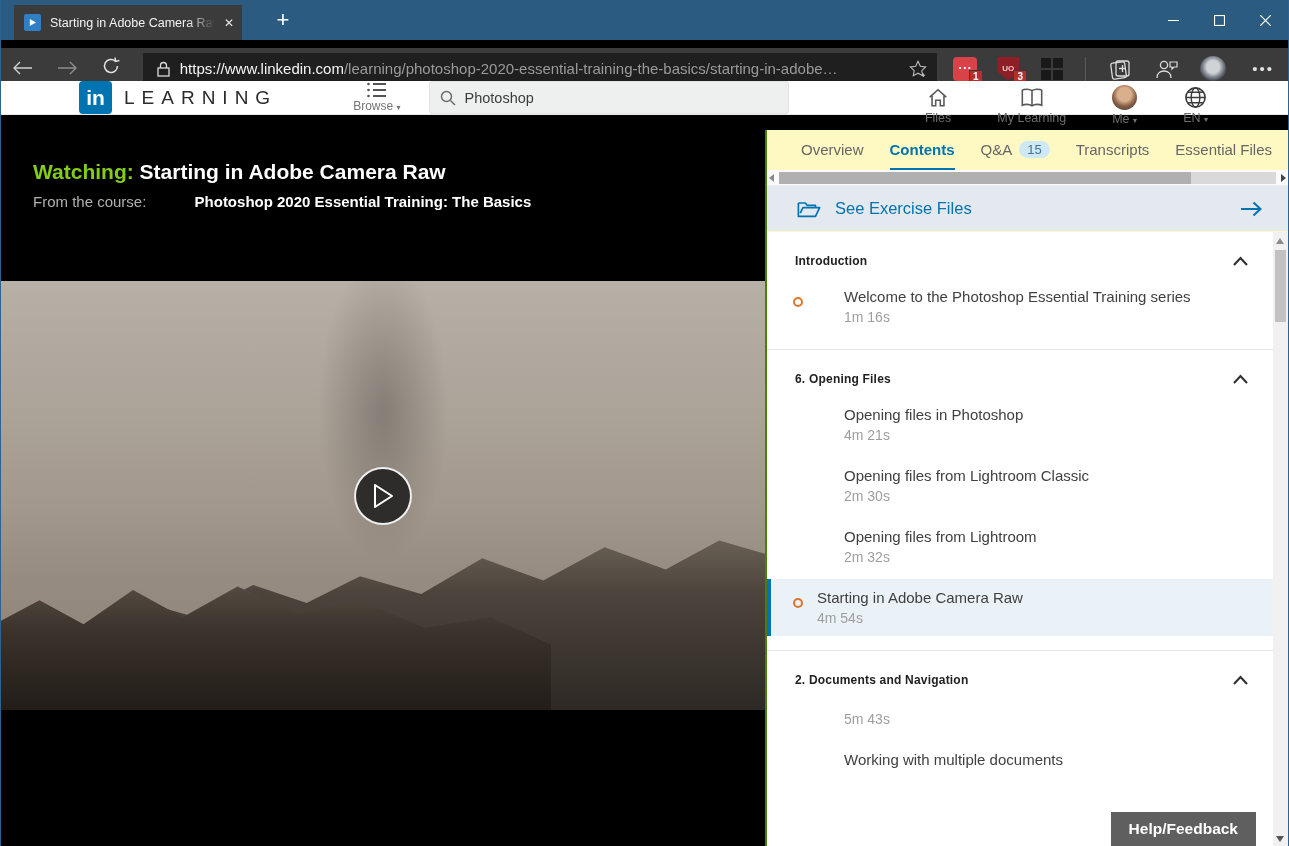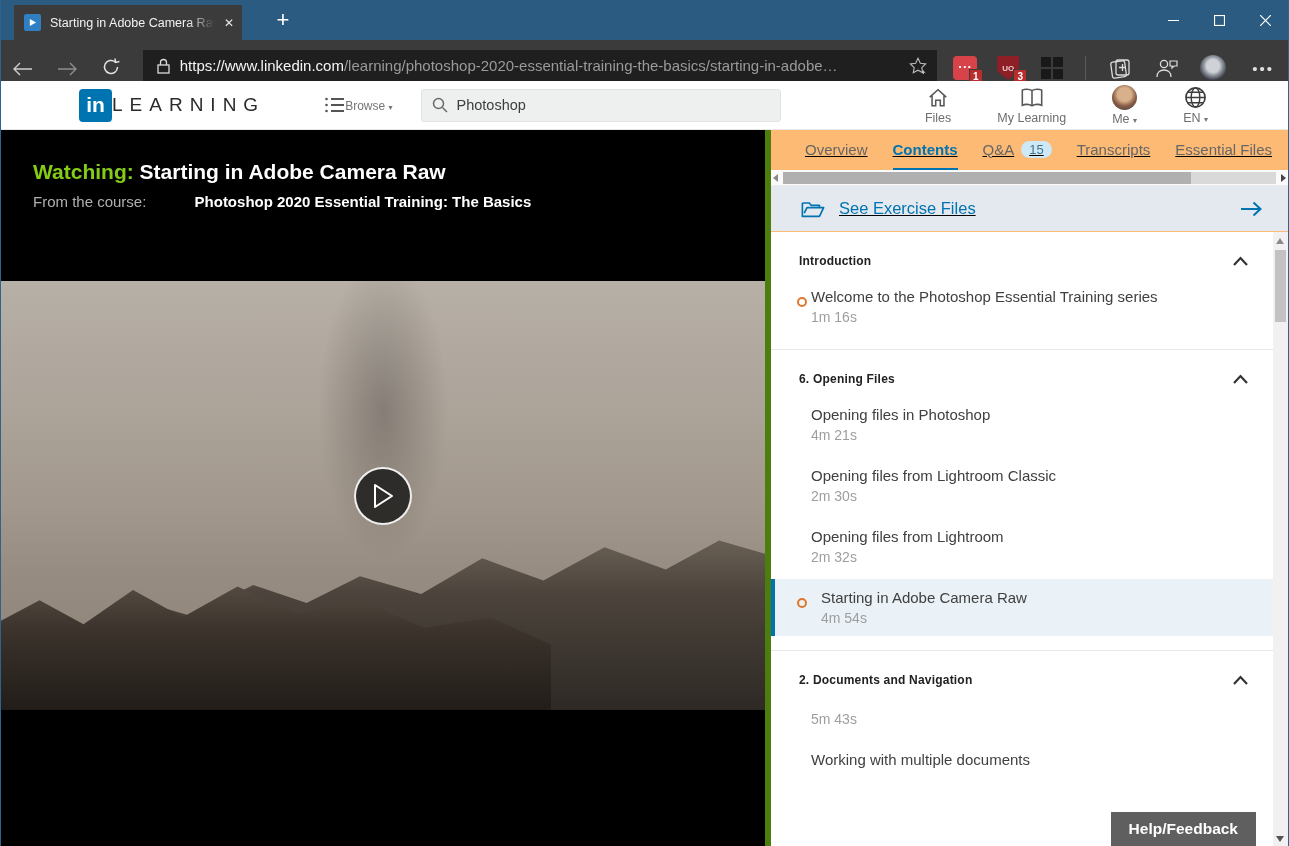--- a/index.html
+++ b/index.html
@@ -18,22 +18,22 @@
   .btab-title { color:#f2f2f2; font-size:12.5px; margin-left:9px; white-space:nowrap; overflow:hidden;
                 flex:1 1 auto; -webkit-mask-image:linear-gradient(90deg,#000 82%,transparent 98%);
                 mask-image:linear-gradient(90deg,#000 82%,transparent 98%); }
   .btab-close { color:#e8e8e8; font-size:12px; margin-left:6px; flex:0 0 auto; cursor:default; }
   .newtab { position:absolute; left:262px; top:0; width:40px; height:40px; color:#fff; font-size:22px;
             font-weight:300; display:flex; align-items:center; justify-content:center; }
   .wincontrols { position:absolute; right:0; top:0; height:40px; display:flex; }
   .wc { width:46px; height:40px; color:#fff; display:flex; align-items:center; justify-content:center; font-size:13px; }
 
   
-  .toolbar { position:absolute; left:0; top:40px; width:100%; height:41px; background:#3b3b3b;
-             display:flex; align-items:flex-end; }
+  .toolbar { position:absolute; left:0; top:48px; width:100%; height:41px; background:#3b3b3b;
+             display:flex; align-items:center; }
   .navbtn { width:44px; text-align:center; font-size:19px; }
   .navbtn.back { color:#cfcfcf; }
   .navbtn.fwd  { color:#8f8f8f; }
   .navbtn.reload { color:#e3e3e3; font-size:17px; }
   .addressbar { margin-left:10px; width:796px; height:31px; background:#1f1f1f; display:flex;
                 align-items:center; padding:0 10px 0 14px; }
   .lock { flex:0 0 auto; margin-right:10px; display:flex; }
   .url { flex:1 1 auto; font-size:15px; white-space:nowrap; overflow:hidden; }
   .url .host { color:#f5f5f5; }
   .url .path { color:#9a9a9a; }
@@ -49,27 +49,27 @@
            align-items:center; justify-content:center; padding:0 2px; }
   .gridicon { display:grid; grid-template-columns:10px 10px; grid-template-rows:10px 10px; gap:2px; }
   .gridicon span { background:#191919; }
   .tooldiv { width:1px; height:24px; background:#5a5a5a; margin:0 2px; }
   .mono-ico { display:flex; align-items:center; justify-content:center; width:26px; height:26px; }
   .avatar-edge { width:26px; height:26px; border-radius:50%;
                  background:radial-gradient(circle at 50% 42%, #cfd3d8 0 32%, #8d939b 48%, #3a3d45 72%, #23252b 100%); }
   .dots { color:#e0e0e0; font-size:15px; letter-spacing:2px; margin:0 14px 0 6px; }
 
   
-  .siteheader { position:absolute; left:0; top:81px; width:100%; height:49px; background:#fff;
+  .siteheader { position:absolute; left:0; top:81px; width:100%; height:34px; background:#fff;
                 border-bottom:1px solid #e8e8e8; display:flex; align-items:center; }
   .brand { display:flex; align-items:center; margin-left:78px; }
   .li-logo { width:33px; height:33px; background:#0073b1; border-radius:4px; color:#fff; font-weight:bold;
              font-size:21px; display:flex; align-items:center; justify-content:center; }
-  .wordmark { margin-left:0; font-size:19px; letter-spacing:7px; color:#2b2b2b; }
-  .browse { margin-left:60px; display:flex; flex-direction:row; align-items:center; color:#5f5f5f;justify-content:center; }
+  .wordmark { margin-left:12px; font-size:19px; letter-spacing:7px; color:#2b2b2b; }
+  .browse { margin-left:76px; display:flex; flex-direction:column; align-items:center; color:#5f5f5f;justify-content:center; }
   .browse .lbl { font-size:12px; color:#757575; margin-top:1px; }
   .caret { font-size:8px; color:#757575; }
   .searchbox { margin-left:28px; width:360px; height:33px; background:#eef0f0; border:1px solid #e2e4e4;
                border-radius:3px; display:flex; align-items:center; padding:0 10px; }
   .searchbox input { border:0; outline:0; background:transparent; font-size:14.5px; color:#3c3c3c;
                      margin-left:9px; width:300px; font-family:"Liberation Sans", sans-serif; }
   .hnav { position:absolute; right:80px; top:0; height:49px; display:flex; gap:46px; align-items:center; }
   .hnav-item { display:flex; flex-direction:column; align-items:center; color:#575757; }
   .hnav-item .lbl { font-size:12.5px; color:#6e6e6e; margin-top:2px; white-space:nowrap; }
   .avatar-me { width:25px; height:25px; border-radius:50%;
@@ -99,41 +99,41 @@
                 background:linear-gradient(180deg,#857a6d 0%, #4c443c 48%, #2e2925 100%);
                 clip-path:polygon(0 62%,5% 55%,11% 62%,17% 50%,25% 58%,33% 44%,40% 52%,47% 40%,55% 48%,63% 32%,71% 42%,79% 27%,87% 37%,94% 24%,100% 30%,100% 100%,0 100%); }
   .ridge-front { position:absolute; bottom:0; left:0; width:72%; height:40%;
                  background:linear-gradient(180deg,#6e6257 0%, #3a322b 55%, #221d19 100%);
                  clip-path:polygon(0 48%,7% 36%,15% 50%,24% 30%,33% 46%,43% 28%,54% 44%,65% 36%,77% 52%,89% 46%,100% 62%,100% 100%,0 100%); }
   .playbtn { position:absolute; left:calc(50% - 29px); top:calc(50% - 29px); width:58px; height:58px;
              border-radius:50%; background:rgba(18,18,18,.78); border:2px solid rgba(255,255,255,.92);
              display:flex; align-items:center; justify-content:center; }
 
   
-  .panel { flex:1 1 auto; background:#fdba74; position:relative; border-left:6px solid #4d7c0f; overflow:hidden;text-decoration:underline; }
+  .panel { flex:1 1 auto; background:#fef9c3; position:relative; border-left:2px solid #4d7c0f; overflow:hidden; }
   .ptabs { height:40px; display:flex; align-items:center; justify-content:space-between; padding:0 16px 0 34px; }
   .ptab { font-size:15px; color:#666; height:40px; display:flex; align-items:center; gap:7px;
           border-bottom:2px solid transparent; white-space:nowrap; }
   .ptab.active { color:#0073b1; font-weight:bold; border-bottom:2px solid #0073b1; }
   .qbadge { background:#cfe8f6; color:#40748f; font-size:13px; font-weight:normal; border-radius:10px;
             padding:1px 8px; }
   .hscroll { height:16px; background:#fafafa; position:relative; border-bottom:1px solid #ededed; }
   .hs-track { position:absolute; left:12px; right:12px; top:2px; height:12px; background:#d9d9d9; }
   .hs-thumb { position:absolute; left:12px; top:2px; height:12px; width:79%; background:#b0b0b0; }
   .hs-arrow { position:absolute; top:4px; width:0; height:0; border-top:4px solid transparent; border-bottom:4px solid transparent; }
   .hs-left { left:2px; border-right:5px solid #8a8a8a; }
   .hs-right { right:2px; border-left:5px solid #444; }
   .exbanner { height:45px; background:#e3e9ee; display:flex; align-items:center; padding:0 26px 0 30px; }
   .exbanner .lbl { color:#0073b1; font-size:16.5px; margin-left:14px; flex:1 1 auto; }
   .toc { position:absolute; left:0; top:102px; right:15px; bottom:0; overflow:hidden; background:#fff; }
   .section { padding:14px 0 10px 0; border-top:1px solid #e8e8e8; }
   .section:first-child { border-top:0; }
   .sec-head { display:flex; align-items:center; padding:8px 24px 6px 28px; }
   .sec-title { font-size:12px; color:#212121; font-weight:bold; letter-spacing:.2px; flex:1 1 auto; }
-  .toc-item { position:relative; padding:10px 20px 10px 40px; margin:4px 0; }
+  .toc-item { position:relative; padding:10px 20px 10px 77px; margin:4px 0; }
   .toc-item .t { font-size:15px; color:#404040; }
   .toc-item .d { font-size:14px; color:#9e9e9e; margin-top:4px; }
   .toc-item .ring { position:absolute; left:26px; top:19px; width:10px; height:10px; border:2px solid #e0762a;
                     border-radius:50%; }
   .toc-item.current { background:#eaf1f7; border-left:4px solid #0073b1; padding-left:46px; }
   .toc-item.current .ring { left:22px; }
   .vscroll { position:absolute; right:0; top:102px; bottom:0; width:15px; background:#f1f1f1; }
   .vs-thumb { position:absolute; left:2px; right:2px; top:18px; height:72px; background:#c2c2c2; }
   .vs-up { position:absolute; left:3px; top:6px; width:0; height:0; border-left:4.5px solid transparent;
            border-right:4.5px solid transparent; border-bottom:6px solid #8a8a8a; }

